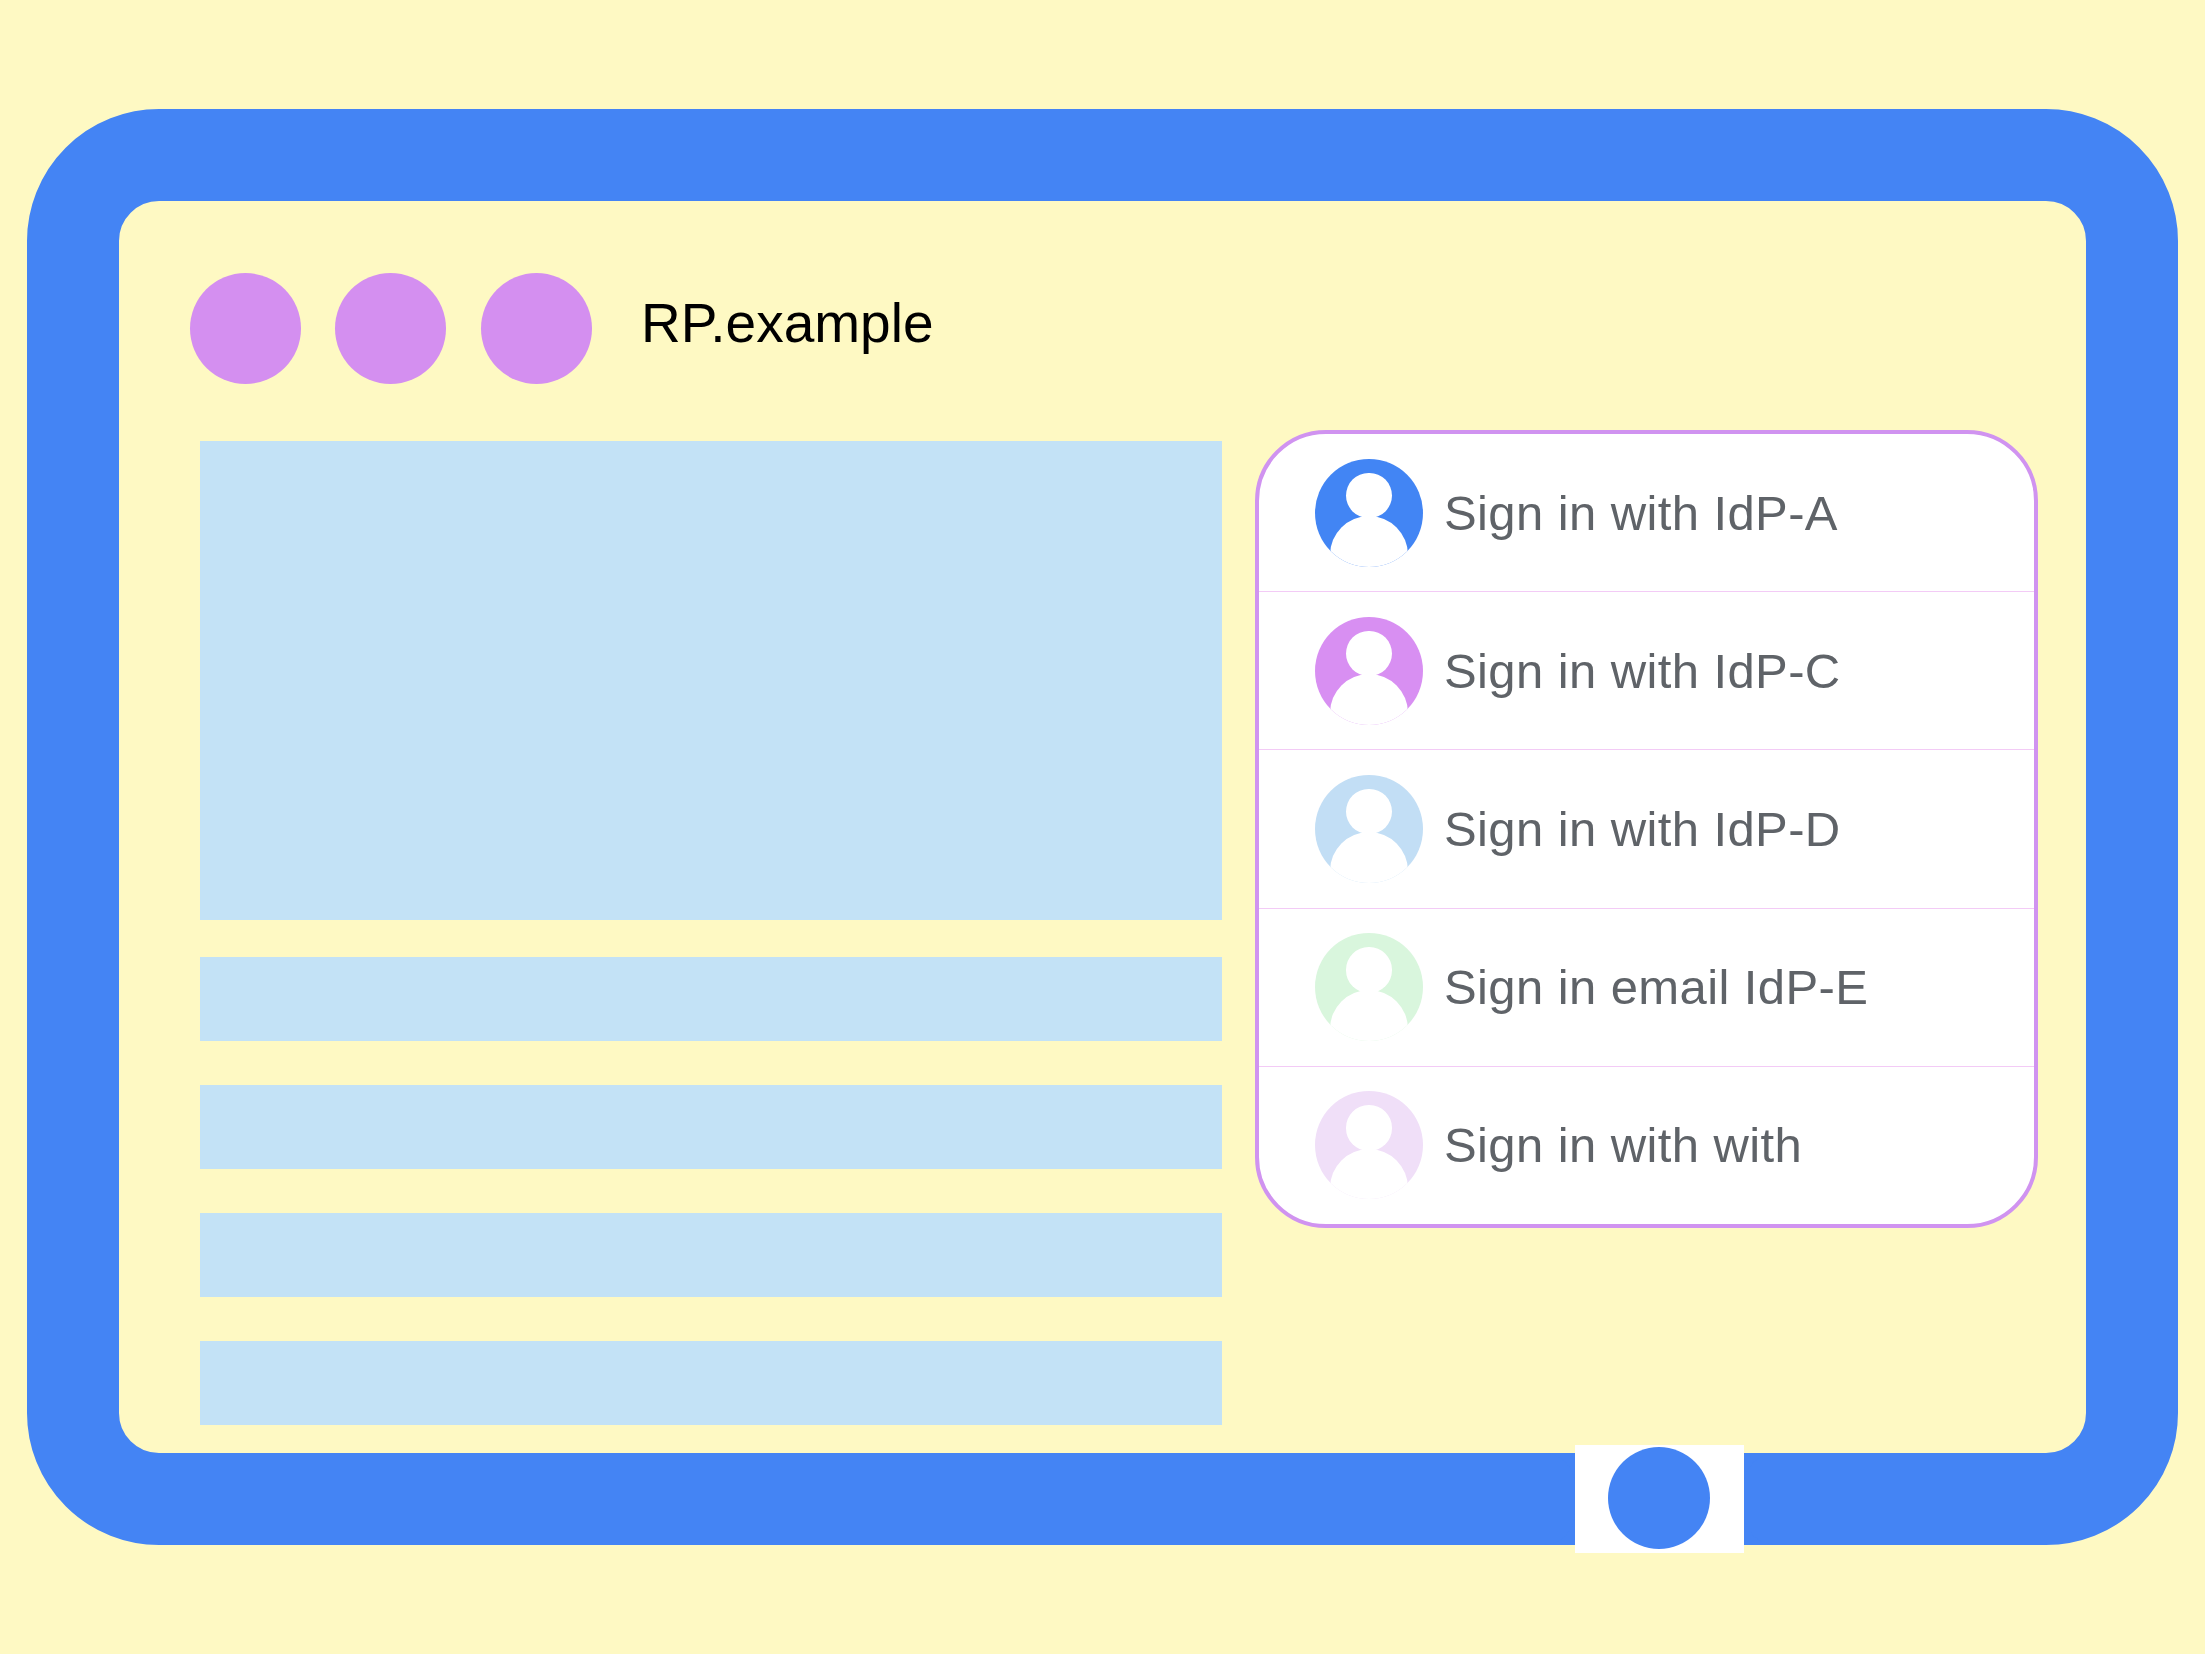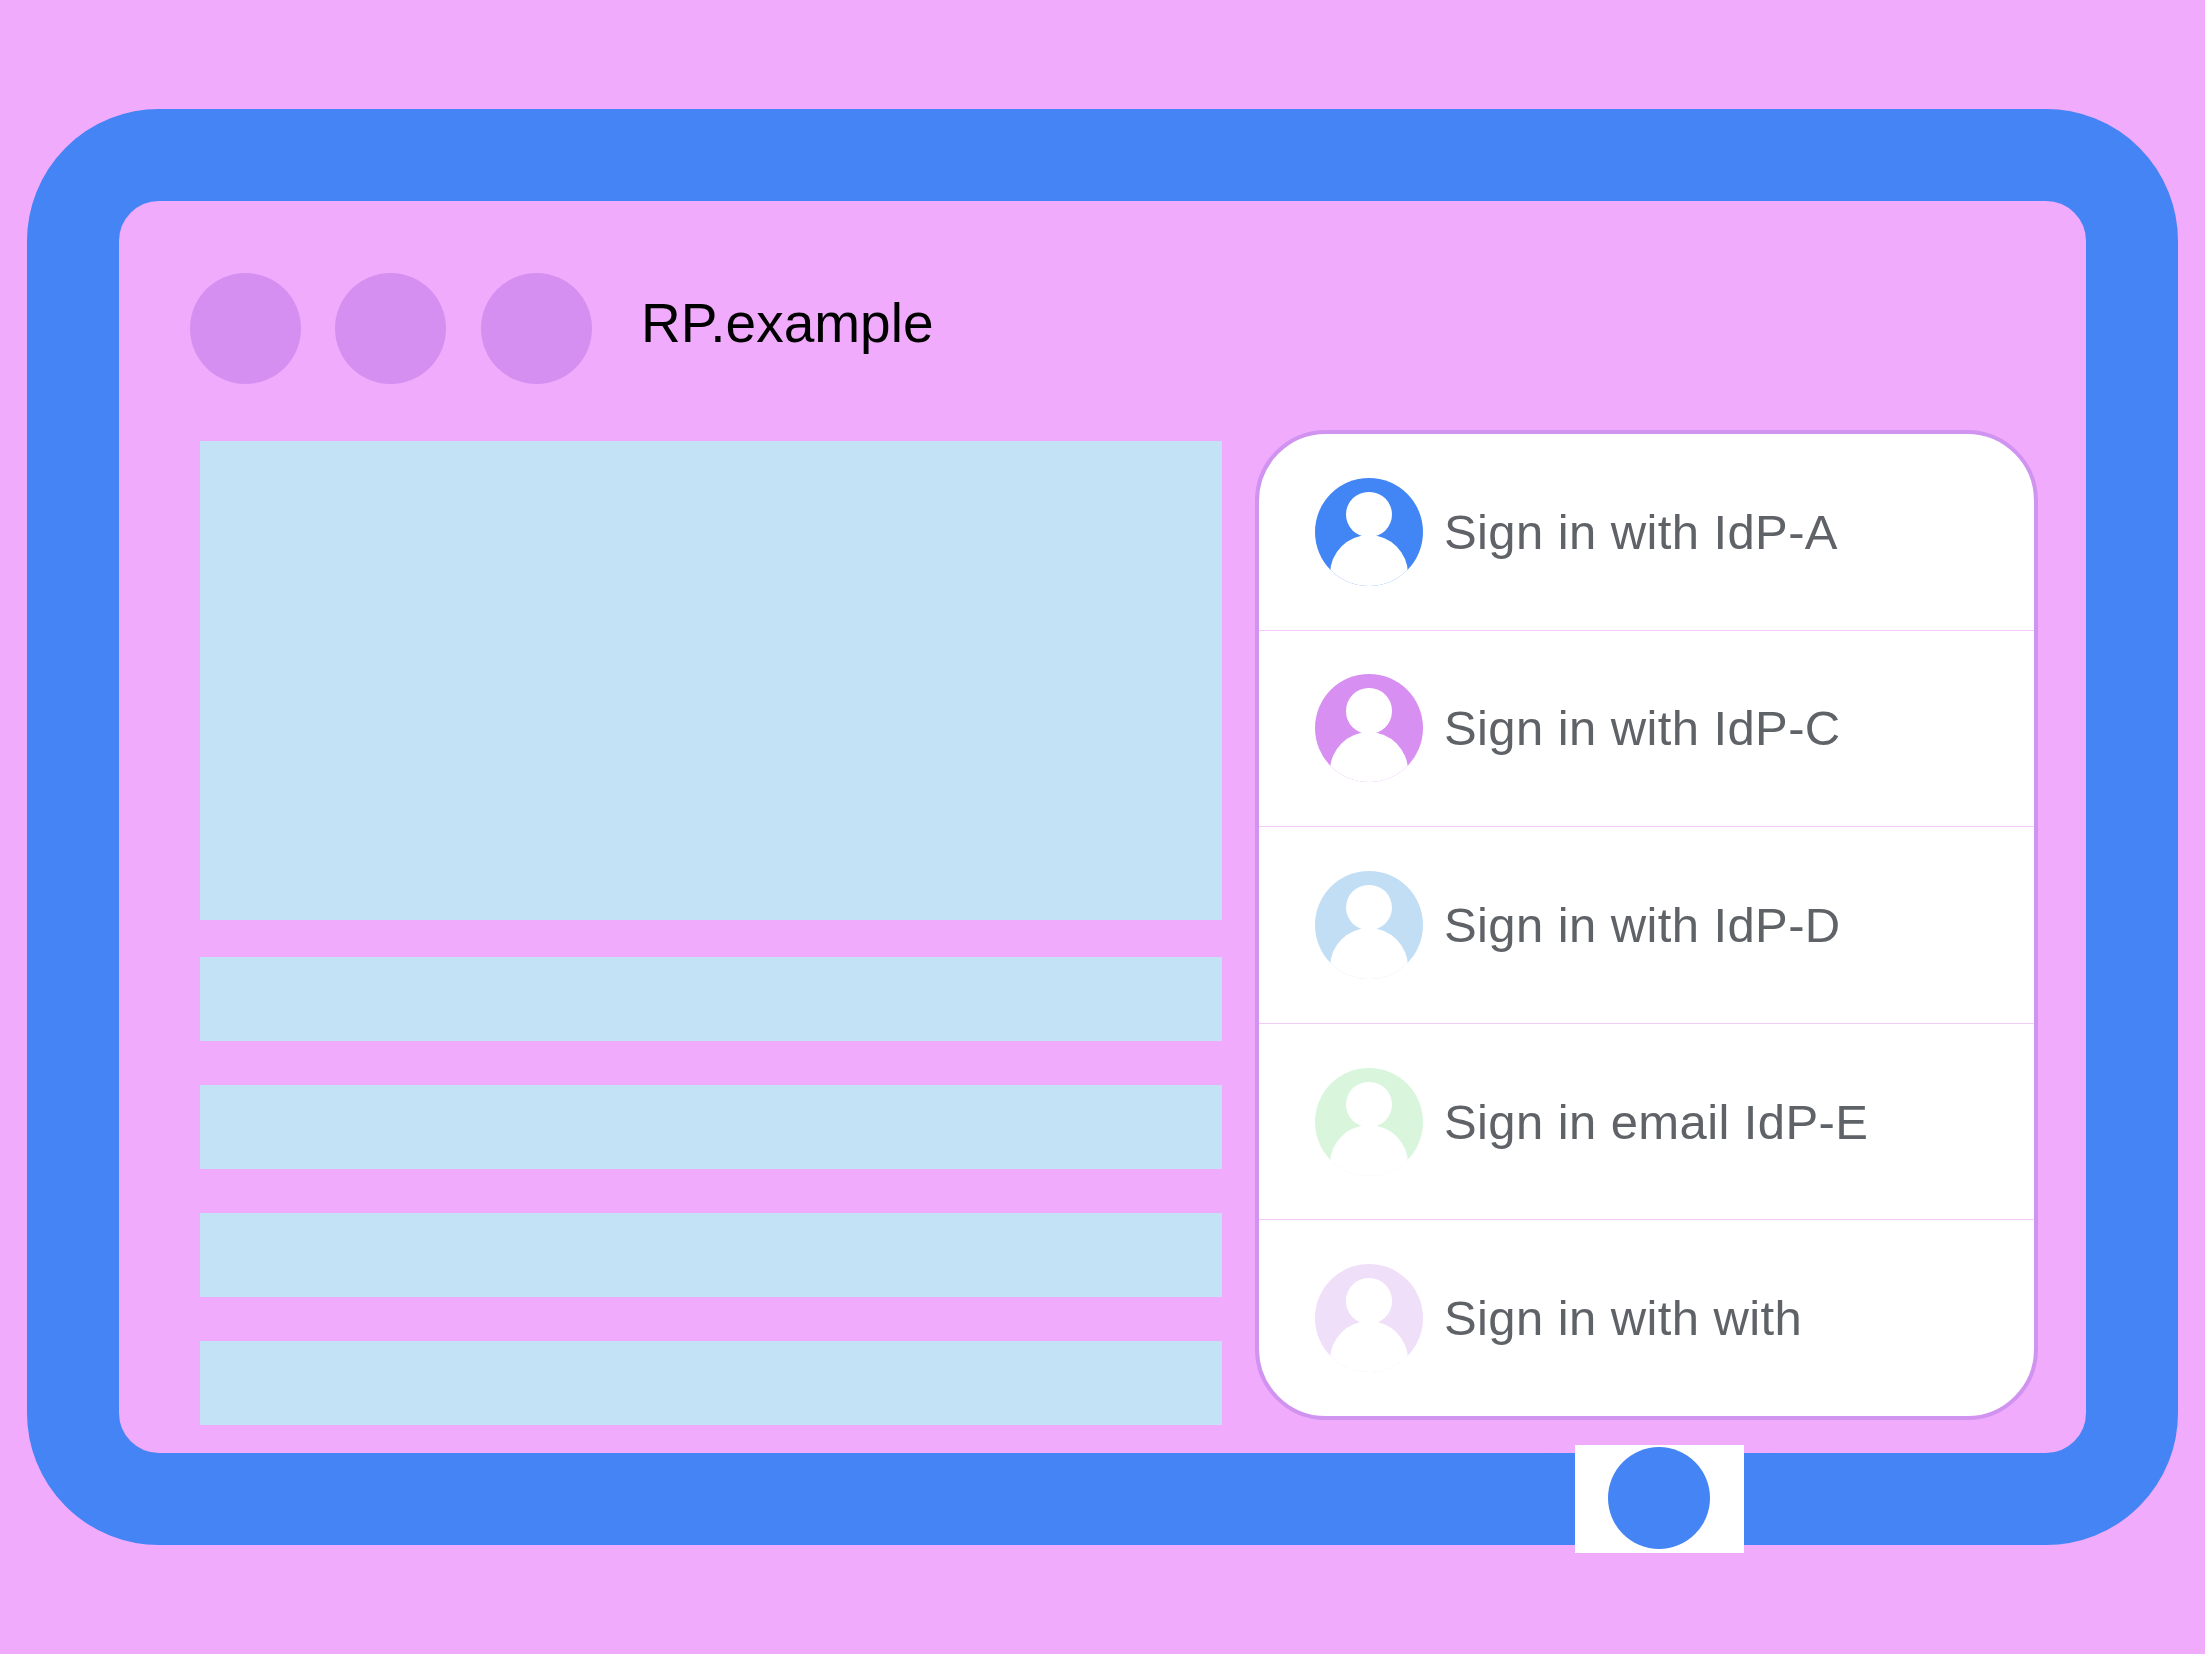--- a/index.html
+++ b/index.html
@@ -1,19 +1,19 @@
 <!DOCTYPE html>
 <html style="font-size:14px"><head>
 <meta charset="utf-8">
 <style>
   html,body{margin:0;padding:0;background:#ffffff;}
   .scene{
     position:relative;
     width:2206px;height:1654px;
-    background:#f0abfc;
+    background:#fef9c3;
     overflow:hidden;
     font-family:"Liberation Sans", sans-serif;
   }
   
   .frame{
     position:absolute;left:26.5px;top:109px;
     width:2151px;height:1436px;
     box-sizing:border-box;
     border:92px solid var(--frame-blue);
     border-radius:132px;
@@ -55,21 +55,21 @@
     background:var(--pale-blue);
   }
   .bar{
     position:absolute;left:200px;
     width:1022px;height:84px;
     background:var(--pale-blue);
   }
   
   .panel{
     position:absolute;left:1255px;top:430px;
-    width:783px;height:990px;
+    width:783px;height:798px;
     box-sizing:border-box;
     background:#ffffff;
     border:4.4px solid var(--panel-border);
     border-radius:71px;
     display:flex;flex-direction:column;
     overflow:hidden;
   }
   .signin-row{
     flex:1 1 0;
     display:flex;align-items:center;

